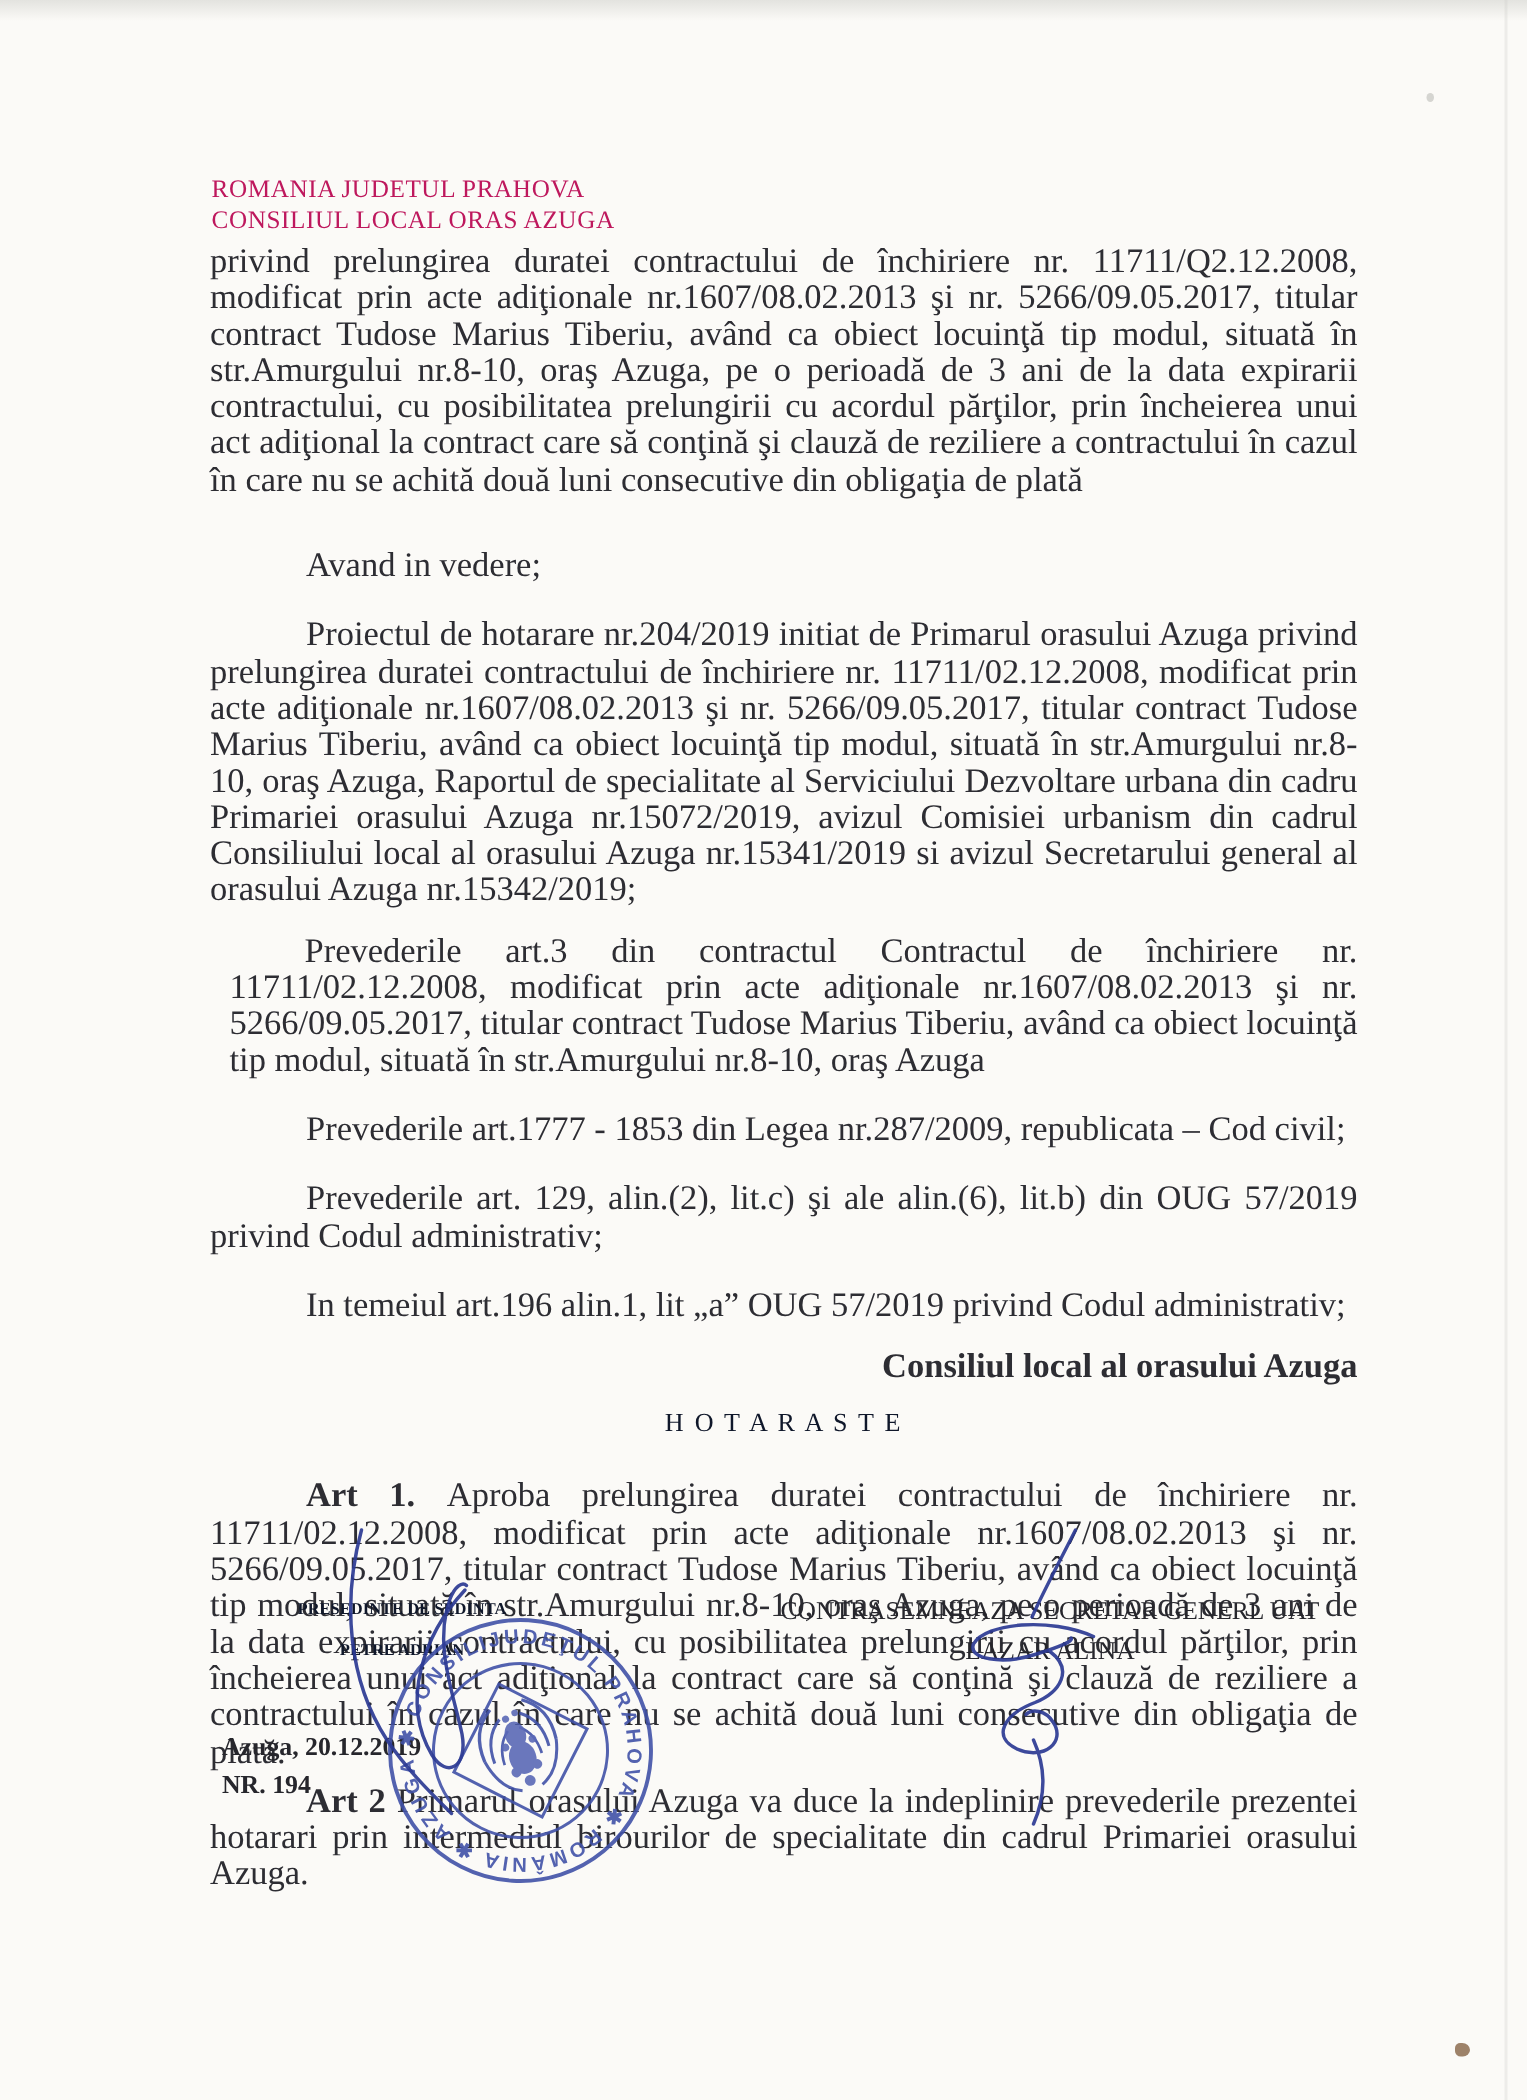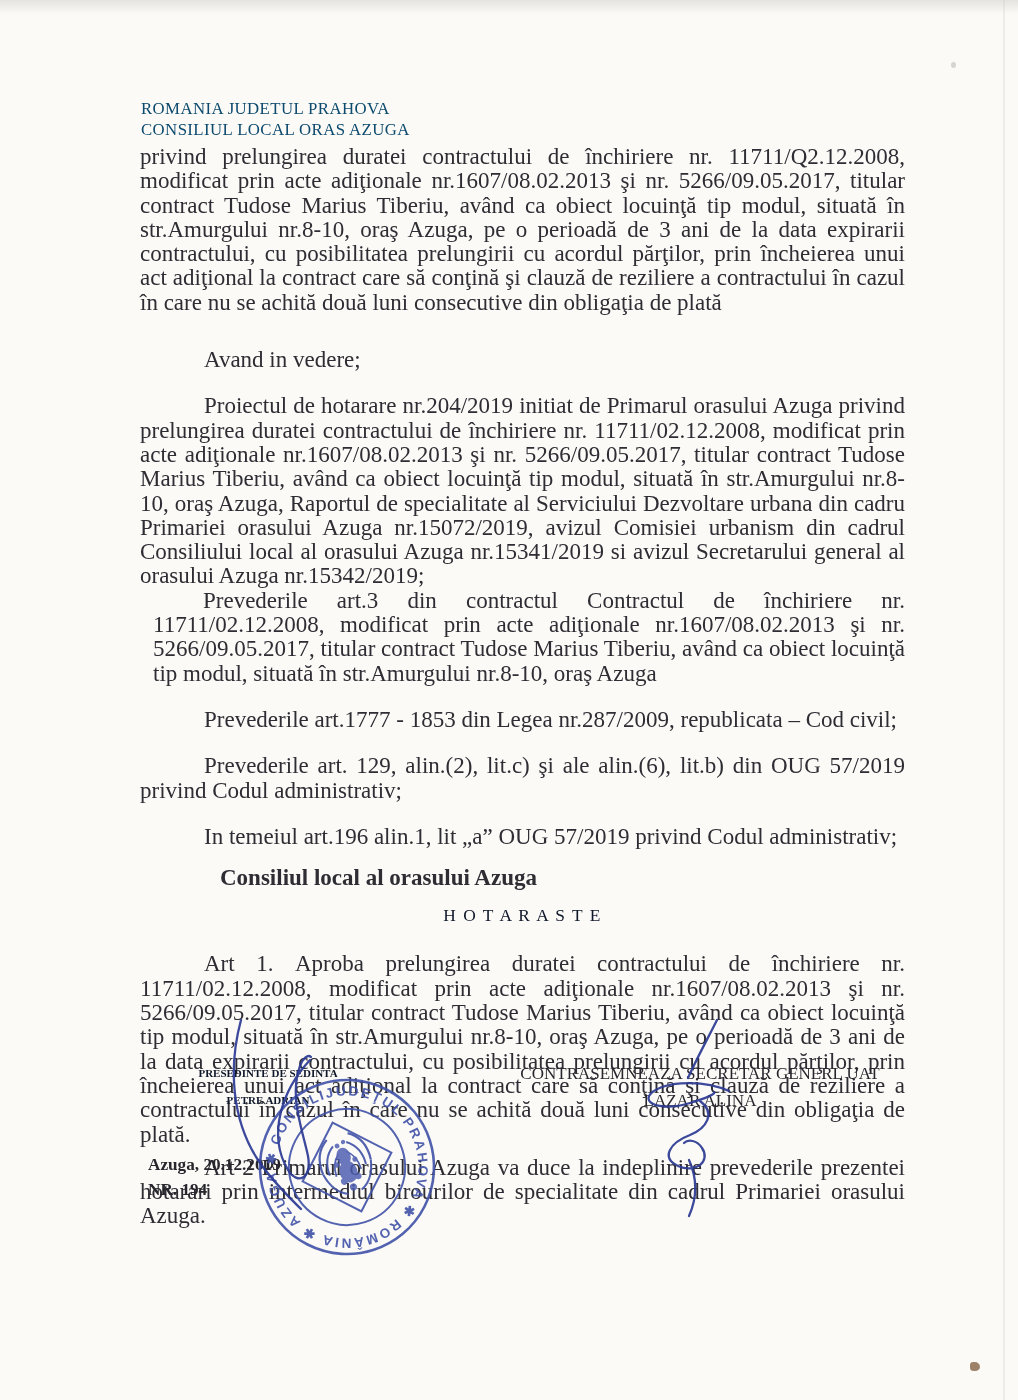--- a/index.html
+++ b/index.html
@@ -5,35 +5,35 @@
   html,body{margin:0;padding:0;background:#e9e9e7;}
   .page{
     position:relative;width:1018px;height:1400px;margin:0 auto;
     background:#fbfaf7;overflow:hidden;
     font-family:"Liberation Serif", serif;color:#2a2a2f;
   }
   .edge-top{position:absolute;left:0;top:0;width:100%;height:14px;
     background:linear-gradient(#e3e3df,rgba(255,255,255,0));pointer-events:none;}
   .edge-right{position:absolute;top:0;bottom:0;right:13px;width:2px;
     background:#c9c9c5;opacity:.28;pointer-events:none;}
-  .letterhead{padding-top:74px;margin-left:141px;font-size:16.8px;line-height:21px;letter-spacing:.4px;color:#0c4a6e;margin-top:24px;}
+  .letterhead{padding-top:115px;margin-left:141px;font-size:16.8px;line-height:21px;letter-spacing:.4px;color:#be185d;}
   .doc-title{margin:41px 113px 0 140px;text-align:center;font-size:17.6px;font-weight:bold;
     letter-spacing:1.5px;color:#2b2b31;}
   .bt{margin:0 113px 0 140px;font-size:23px;line-height:24.3px;text-align:justify;color:#2d2d33;}
   .bt.first{margin-top:5px;}
   .indent{text-indent:64px;margin-top:22px;}
-  .hang{padding-left:13px;text-indent:50px;}
+  .hang{padding-left:13px;text-indent:50px;margin-top:16px;}
   .mt-having{margin-top:33px;}
   .mt-temeiul{margin-top:22px;}
-  .council{margin-top:17px;font-weight:bold;text-indent:80px;text-align:left;}
+  .council{margin-top:17px;font-weight:bold;text-indent:80px;text-align:right;}
   .decides{margin:15px 113px 0 140px;text-align:center;font-size:17.4px;font-weight:normal;
     letter-spacing:1.5px;color:#0f172a;}
   .art1{margin-top:26px;}
   .art2{margin-top:9px;}
-  .artlabel{font-weight:normal;}
+  .artlabel{font-weight:bold;}
   .sig-left{position:absolute;left:150px;top:1060px;width:236px;text-align:center;
     font-weight:bold;font-size:11px;line-height:27px;color:#0f172a;}
   .sig-right{position:absolute;left:492px;top:1060px;width:416px;text-align:center;
     font-weight:normal;font-size:17px;line-height:27px;color:#26262c;}
   .footer{position:absolute;left:148px;top:1152px;font-weight:bold;font-size:17.2px;
     line-height:25px;color:#26262c;}
   .stamp-svg{position:absolute;left:252px;top:1072px;width:190px;height:190px;opacity:.9;}
   .sig-svg{position:absolute;left:0;top:0;width:1018px;height:1400px;pointer-events:none;}
   .speck-bottom{position:absolute;left:970px;top:1362px;width:10px;height:9px;
     background:#7d5a3a;border-radius:40% 60% 55% 45%;opacity:.75;}

